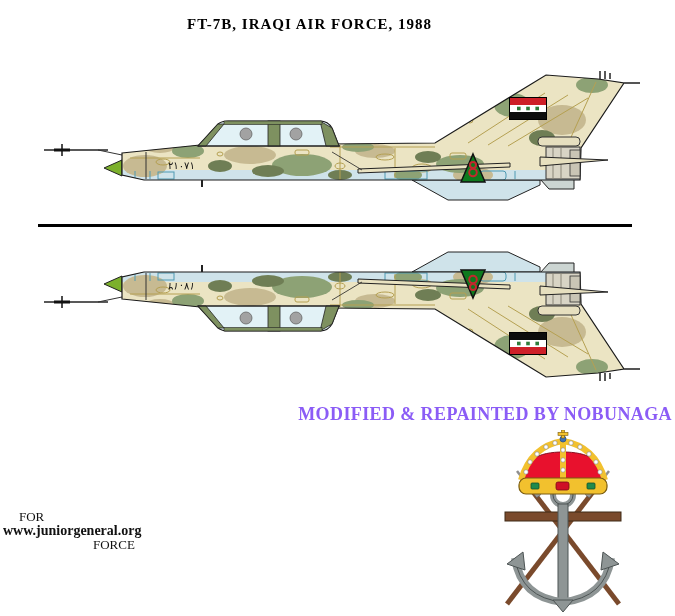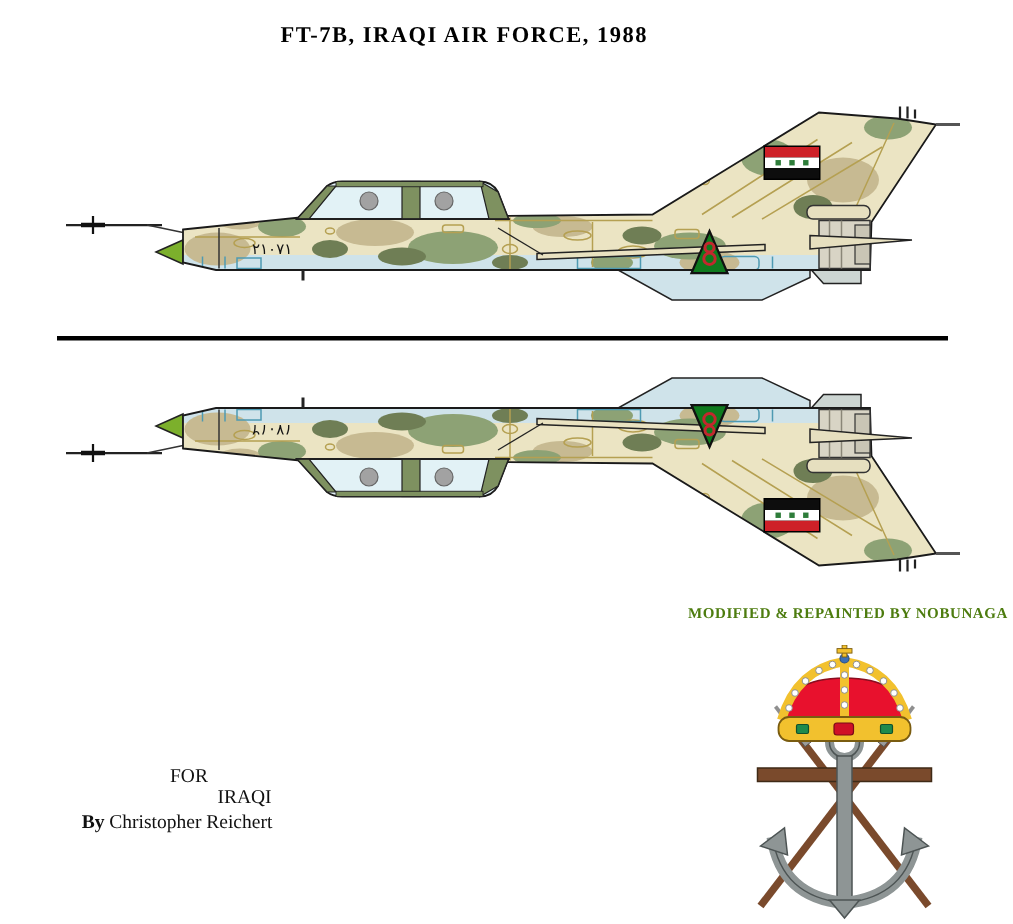--- a/index.html
+++ b/index.html
@@ -4,24 +4,24 @@
 <style>
   html,body{margin:0;padding:0;}
   body{width:675px;height:616px;background:#ffffff;position:relative;overflow:hidden;
        font-family:"Liberation Serif", serif;color:#111;}
   .title{position:absolute;top:6px;left:0;width:619px;text-align:center;
          font-size:15px;font-weight:bold;letter-spacing:1px;color:#000;}
   .jet{position:absolute;left:40px;width:600px;height:150px;}
   .jet-top{top:58px;}
   .jet-bottom{top:244px;transform:scaleY(-1);}
   .divider{position:absolute;left:38px;top:224px;width:594px;height:3px;background:#000;}
-  .credit{position:absolute;right:3px;top:404px;font-size:10px;font-weight:bold;
-          letter-spacing:0.4px;color:#4d7c0f;}
+  .credit{position:absolute;right:3px;top:404px;font-size:18px;font-weight:bold;
+          letter-spacing:0.4px;color:#8b5cf6;}
   .crest{position:absolute;left:493px;top:430px;width:140px;height:186px;}
-  .footer{position:absolute;left:3px;top:510px;width:230px;font-size:13px;line-height:14px;text-align:center;}
+  .footer{position:absolute;left:3px;top:510px;width:230px;font-size:13px;line-height:14px;}
   .f-for{margin-left:16px;}
   .f-site{font-weight:bold;font-size:14px;}
   .f-only{margin-left:90px;}
   .f-by{margin-top:3px;}
   .f-by b{font-weight:bold;}
   .f-thanks{margin-top:9px;}
   svg{display:block;}
 </style>
 </head>
 <body>
@@ -213,18 +213,15 @@
     <rect x="65" y="2.4" width="10" height="3" fill="#f2c12e" stroke="#7a5c10" stroke-width="0.6"></rect>
     <rect x="26" y="48" width="88" height="16" rx="7" fill="#f2c12e" stroke="#7a5c10" stroke-width="1.2"></rect>
     <rect x="63" y="52" width="13" height="8" rx="2" fill="#cf1026" stroke="#7a0a18" stroke-width="0.8"></rect>
     <rect x="38" y="53" width="8" height="6" rx="1" fill="#1f8a4c" stroke="#11502c" stroke-width="0.8"></rect>
     <rect x="94" y="53" width="8" height="6" rx="1" fill="#1f8a4c" stroke="#11502c" stroke-width="0.8"></rect>
   </g>
 </svg>
 
 <div class="footer">
   <div class="f-for">FOR</div>
-  <div class="f-only">IRAQI</div>
-  <div class="f-by">
-    <b>By</b>
-    <span>Christopher Reichert</span>
-  </div>
+  <div class="f-site">www.juniorgeneral.org</div>
+  <div class="f-only">FORCE</div>
 </div>
 
 </body></html>

